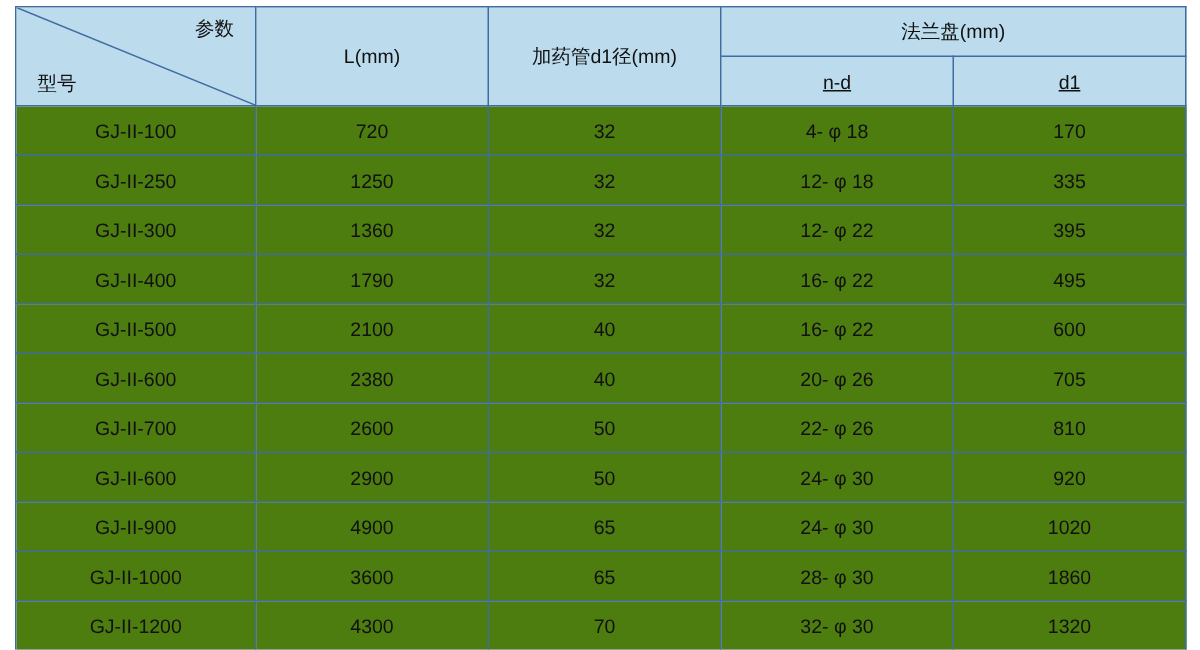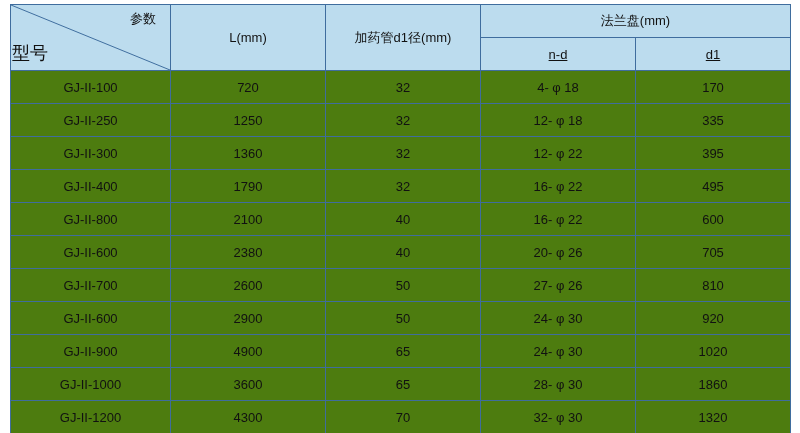--- a/index.html
+++ b/index.html
@@ -58,22 +58,22 @@
   }
   .diag-cell .param-label {
     position: absolute;
     top: 5px;
     right: 14px;
     font-size: 13px;
   }
   .diag-cell .model-label {
     position: absolute;
     bottom: 5px;
-    left: 1px;
-    font-size: 18px;
+    left: 14px;
+    font-size: 13px;
     font-family: Liberation Mono, monospace;
   }
   .th-l, .th-d1 {
     height: 66px;
     font-size: 13px;
     margin-left: 30px;
   }
   .th-flange {
     height: 32px;
     font-size: 13px;
@@ -136,38 +136,38 @@
       <td>395</td>
     </tr>
     <tr>
       <td>GJ-II-400</td>
       <td>1790</td>
       <td>32</td>
       <td>16- φ 22</td>
       <td>495</td>
     </tr>
     <tr>
-      <td>GJ-II-800</td>
+      <td>GJ-II-500</td>
       <td>2100</td>
       <td>40</td>
       <td>16- φ 22</td>
       <td>600</td>
     </tr>
     <tr>
       <td>GJ-II-600</td>
       <td>2380</td>
       <td>40</td>
       <td>20- φ 26</td>
       <td>705</td>
     </tr>
     <tr>
       <td>GJ-II-700</td>
       <td>2600</td>
       <td>50</td>
-      <td>27- φ 26</td>
+      <td>22- φ 26</td>
       <td>810</td>
     </tr>
     <tr>
       <td>GJ-II-600</td>
       <td>2900</td>
       <td>50</td>
       <td>24- φ 30</td>
       <td>920</td>
     </tr>
     <tr>

